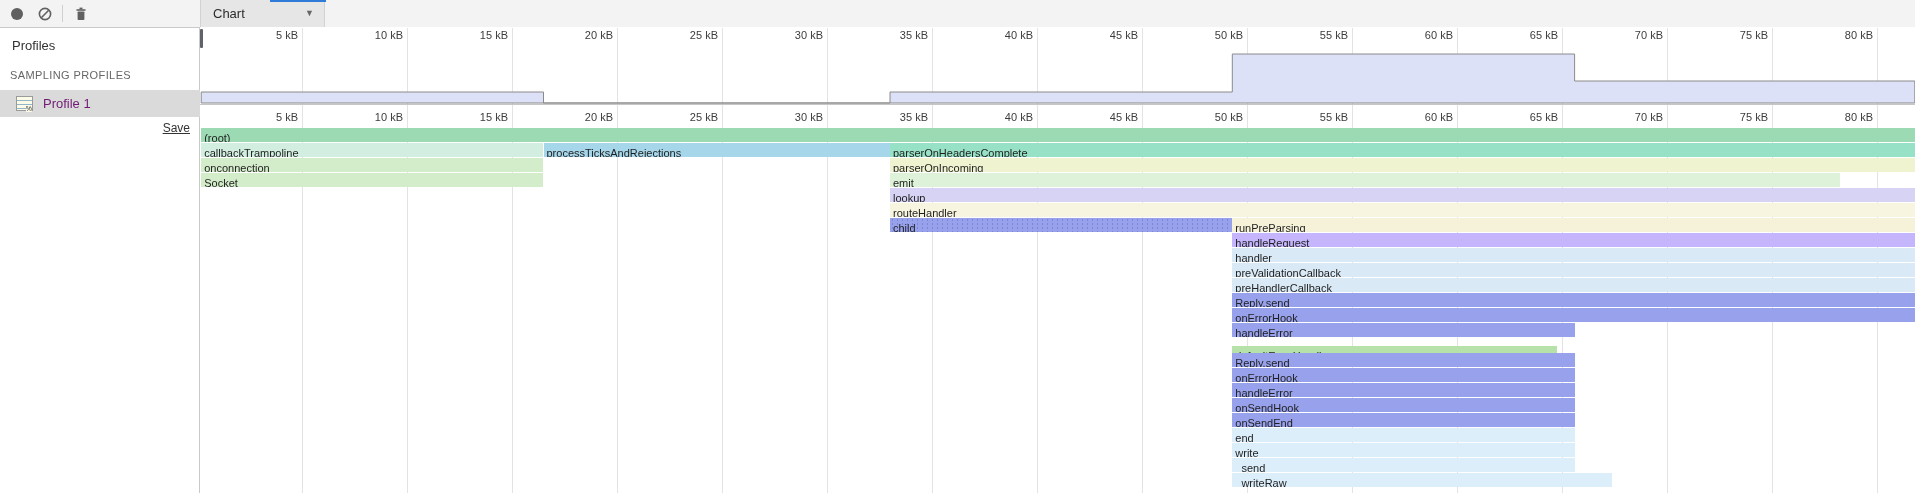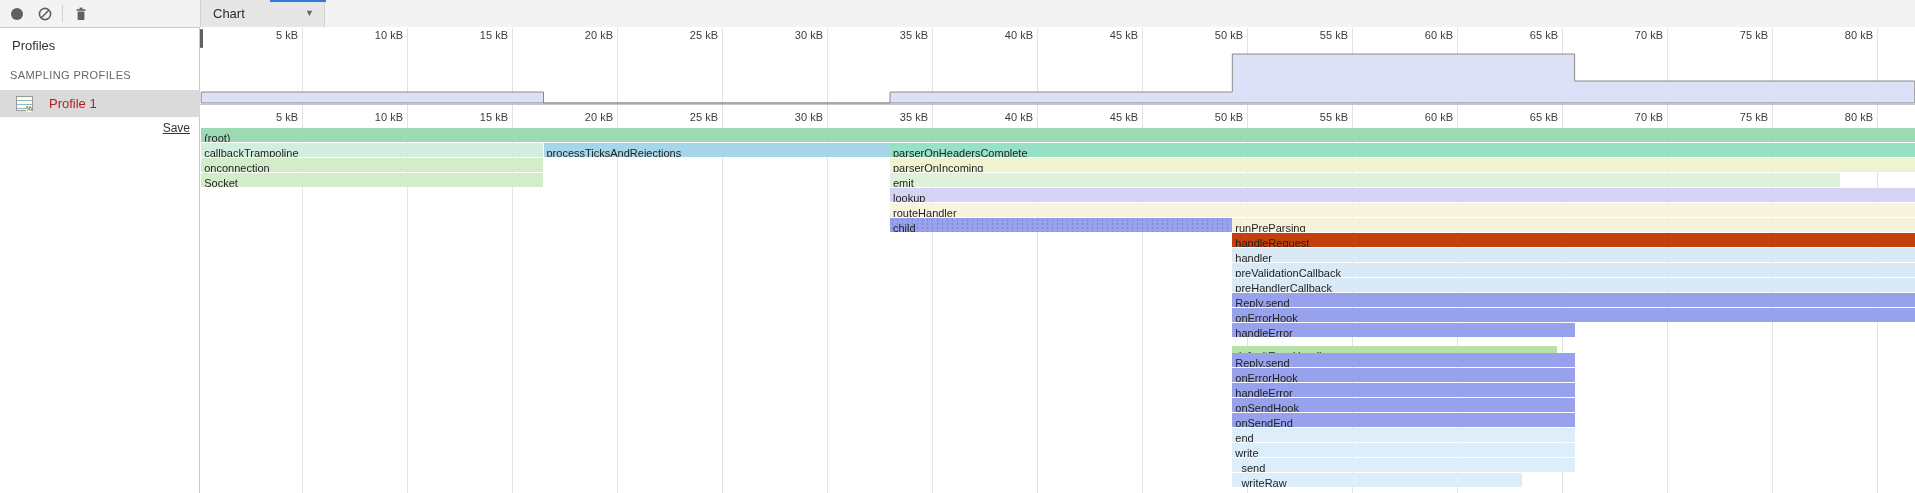--- a/index.html
+++ b/index.html
@@ -17,21 +17,21 @@
   .dropdown .dd-arrow{position:absolute;right:10px;top:8px;font-size:9px;color:#666;}
   .accent{position:absolute;left:270px;top:0;width:56px;height:2px;background:#2f7bd8;}
   
   .sidebar{position:absolute;left:0;top:28px;width:200px;height:465px;background:#fff;border-right:1px solid #c9c9c9;box-sizing:border-box;}
   .sb-title{font-size:13px;color:#333;padding:10px 0 0 12px;}
   .sb-section{font-size:11px;color:#666;letter-spacing:.4px;padding:16px 0 0 10px;}
   .profile-row{position:absolute;left:0;top:62px;width:200px;height:27px;background:#dadada;display:flex;align-items:center;cursor:pointer;}
   .profile-icon{width:17px;height:15px;margin-left:16px;background:#fbfbe8;border:1px solid #9a9a9a;position:relative;box-sizing:border-box;}
   .profile-icon:before{content:"";position:absolute;left:0;top:3px;width:100%;height:1px;background:#8fb6c9;box-shadow:0 4px 0 #8fb6c9,0 8px 0 #8fb6c9;}
   .profile-icon:after{content:"%";position:absolute;right:0px;bottom:-2px;font-size:7px;color:#333;background:#fbfbe8;}
-  .profile-name{font-size:13px;color:#b91c1c;margin-left:16px;}
+  .profile-name{font-size:13px;color:#701a75;margin-left:10px;}
   .save-link{position:absolute;right:10px;font-size:12px;color:#333;text-decoration:underline;cursor:pointer;margin-top:48px;}
   
   .chart-pane{position:absolute;left:200px;top:27px;width:1715px;height:466px;background:#fff;overflow:hidden;}
   .gridline{position:absolute;top:1px;bottom:0;width:1px;background:#e3e3e3;z-index:0;}
   .tick-label{position:absolute;width:60px;text-align:right;font-size:11px;color:#3c3c3c;z-index:2;pointer-events:none;}
   .overview-svg{position:absolute;left:0;top:1px;z-index:1;}
   .overview-divider{position:absolute;left:0;top:77px;width:1715px;height:1px;background:#c6c6c6;z-index:2;}
   .overview-handle{position:absolute;left:0;top:2px;width:3px;height:19px;background:#5f6368;border-radius:1px;z-index:3;cursor:ew-resize;}
   .bar{position:absolute;height:14px;z-index:1;overflow:hidden;white-space:nowrap;box-sizing:border-box;cursor:pointer;}
   .bar span{font-size:11px;color:#1f1f1f;padding-left:3px;line-height:14px;display:inline-block;pointer-events:none;}
@@ -138,32 +138,32 @@
       <div class="bar" style="left: 343.5px; width: 346.5px; top: 116px; background: rgb(166, 214, 233);"><span>processTicksAndRejections</span></div>
       <div class="bar" style="left: 690px; width: 1024.8px; top: 116px; background: rgb(151, 226, 198);"><span>parserOnHeadersComplete</span></div>
       <div class="bar" style="left: 1.2px; width: 342.3px; top: 131px; background: rgb(211, 236, 201);"><span>onconnection</span></div>
       <div class="bar" style="left: 690px; width: 1024.8px; top: 131px; background: rgb(239, 243, 208);"><span>parserOnIncoming</span></div>
       <div class="bar" style="left: 1.2px; width: 342.3px; top: 146px; background: rgb(211, 236, 201);"><span>Socket</span></div>
       <div class="bar" style="left: 690px; width: 950px; top: 146px; background: rgb(221, 242, 216);"><span>emit</span></div>
       <div class="bar" style="left: 690px; width: 1024.8px; top: 161px; background: rgb(215, 211, 245);"><span>lookup</span></div>
       <div class="bar" style="left: 690px; width: 1024.8px; top: 176px; background: rgb(247, 244, 224);"><span>routeHandler</span></div>
       <div class="bar dots" style="left: 690px; width: 342.3px; top: 191px; background-color: rgb(152, 162, 236);"><span>child</span></div>
       <div class="bar" style="left: 1032.3px; width: 682.5px; top: 191px; background: rgb(246, 242, 218);"><span>runPreParsing</span></div>
-      <div class="bar" style="left: 1032.3px; width: 682.5px; top: 206px; background: #c2410c;"><span>handleRequest</span></div>
+      <div class="bar" style="left: 1032.3px; width: 682.5px; top: 206px; background: #c4b5fd;"><span>handleRequest</span></div>
       <div class="bar" style="left: 1032.3px; width: 682.5px; top: 221px; background: rgb(217, 233, 245);"><span>handler</span></div>
       <div class="bar" style="left: 1032.3px; width: 682.5px; top: 236px; background: rgb(217, 233, 245);"><span>preValidationCallback</span></div>
       <div class="bar" style="left: 1032.3px; width: 682.5px; top: 251px; background: rgb(217, 233, 245);"><span>preHandlerCallback</span></div>
       <div class="bar" style="left: 1032.3px; width: 682.5px; top: 266px; background: rgb(152, 162, 236);"><span>Reply.send</span></div>
       <div class="bar" style="left: 1032.3px; width: 682.5px; top: 281px; background: rgb(152, 162, 236);"><span>onErrorHook</span></div>
       <div class="bar" style="left: 1032.3px; width: 342.3px; top: 296px; background: rgb(152, 162, 236);"><span>handleError</span></div>
       <div class="bar" style="left: 1032.3px; width: 325px; top: 319px; background: rgb(182, 226, 170);"><span>defaultErrorHandler</span></div>
       <div class="bar" style="left: 1032.3px; width: 342.3px; top: 326px; background: rgb(152, 162, 236);"><span>Reply.send</span></div>
       <div class="bar" style="left: 1032.3px; width: 342.3px; top: 341px; background: rgb(152, 162, 236);"><span>onErrorHook</span></div>
       <div class="bar" style="left: 1032.3px; width: 342.3px; top: 356px; background: rgb(152, 162, 236);"><span>handleError</span></div>
       <div class="bar" style="left: 1032.3px; width: 342.3px; top: 371px; background: rgb(152, 162, 236);"><span>onSendHook</span></div>
       <div class="bar" style="left: 1032.3px; width: 342.3px; top: 386px; background: rgb(152, 162, 236);"><span>onSendEnd</span></div>
       <div class="bar" style="left: 1032.3px; width: 342.3px; top: 401px; background: rgb(220, 238, 250);"><span>end</span></div>
       <div class="bar" style="left: 1032.3px; width: 342.3px; top: 416px; background: rgb(220, 238, 250);"><span>write_</span></div>
       <div class="bar" style="left: 1032.3px; width: 342.3px; top: 431px; background: rgb(220, 238, 250);"><span>_send</span></div>
-      <div class="bar" style="left: 1032.3px; width: 290px; top: 446px; background: rgb(220, 238, 250);"><span>_writeRaw</span></div>
+      <div class="bar" style="left: 1032.3px; width: 380px; top: 446px; background: rgb(220, 238, 250);"><span>_writeRaw</span></div>
     </div>
 
 </div>
 
 </body></html>

